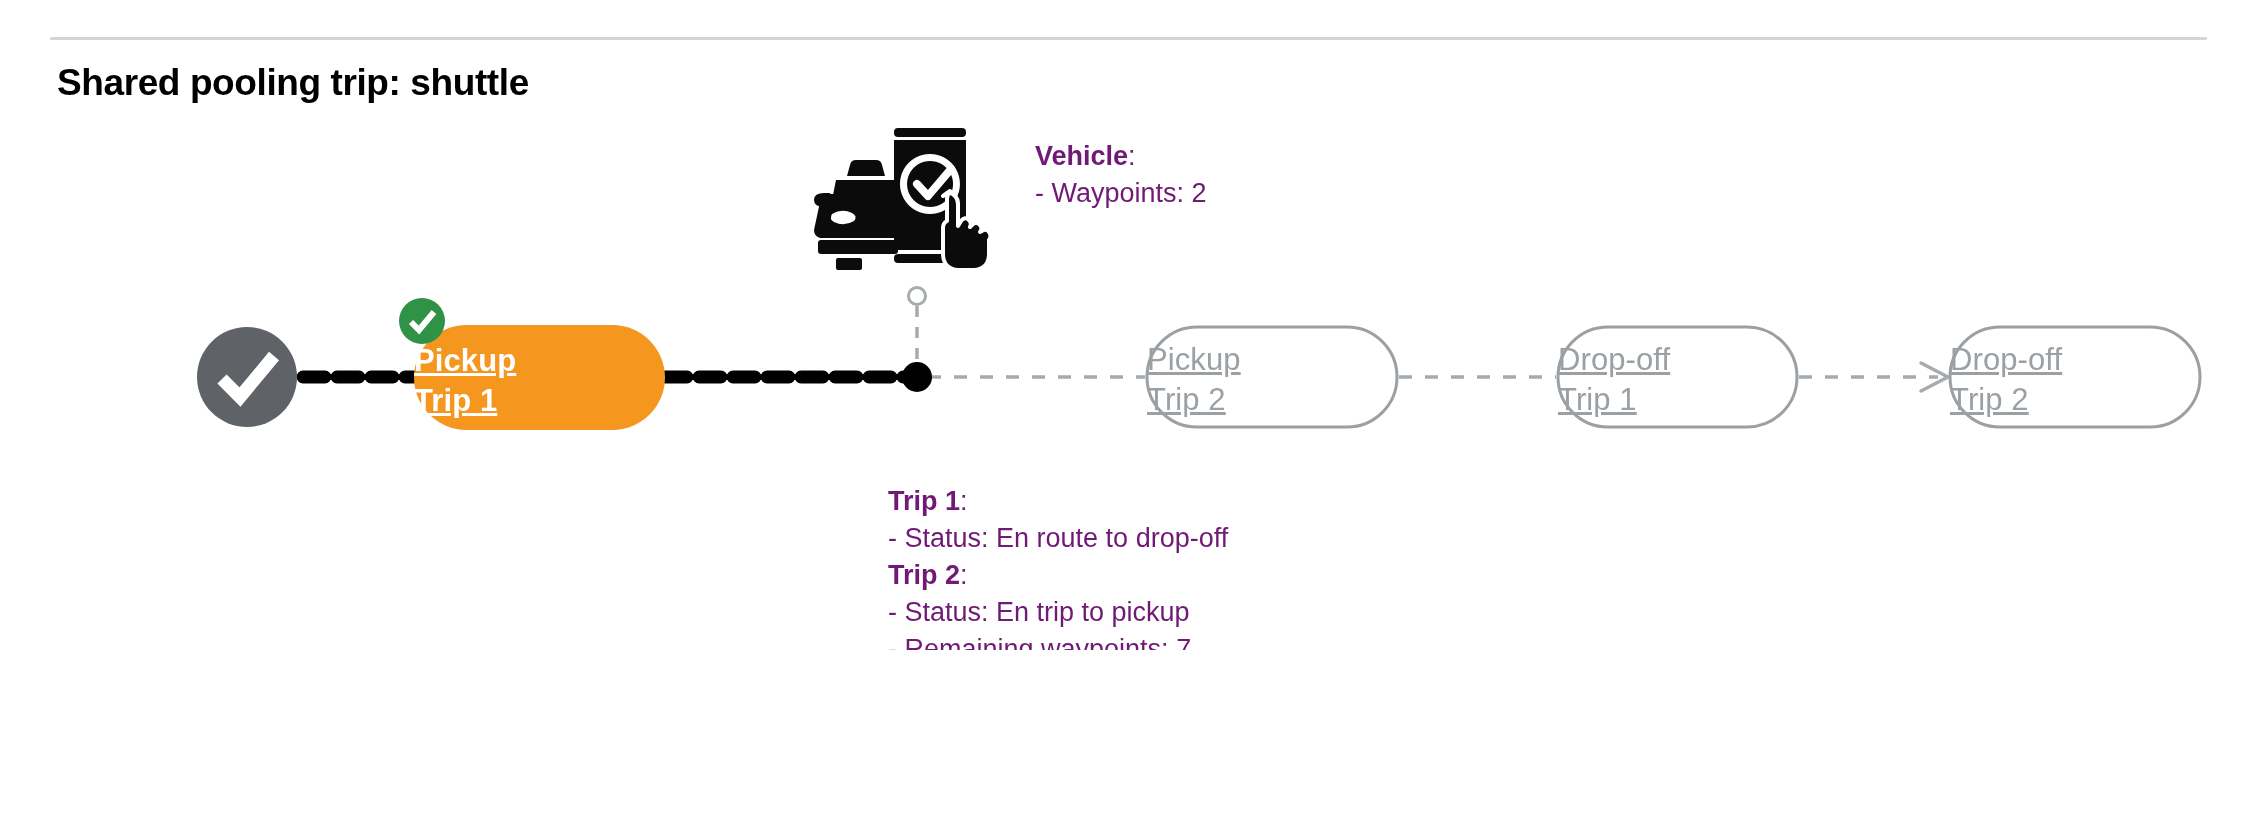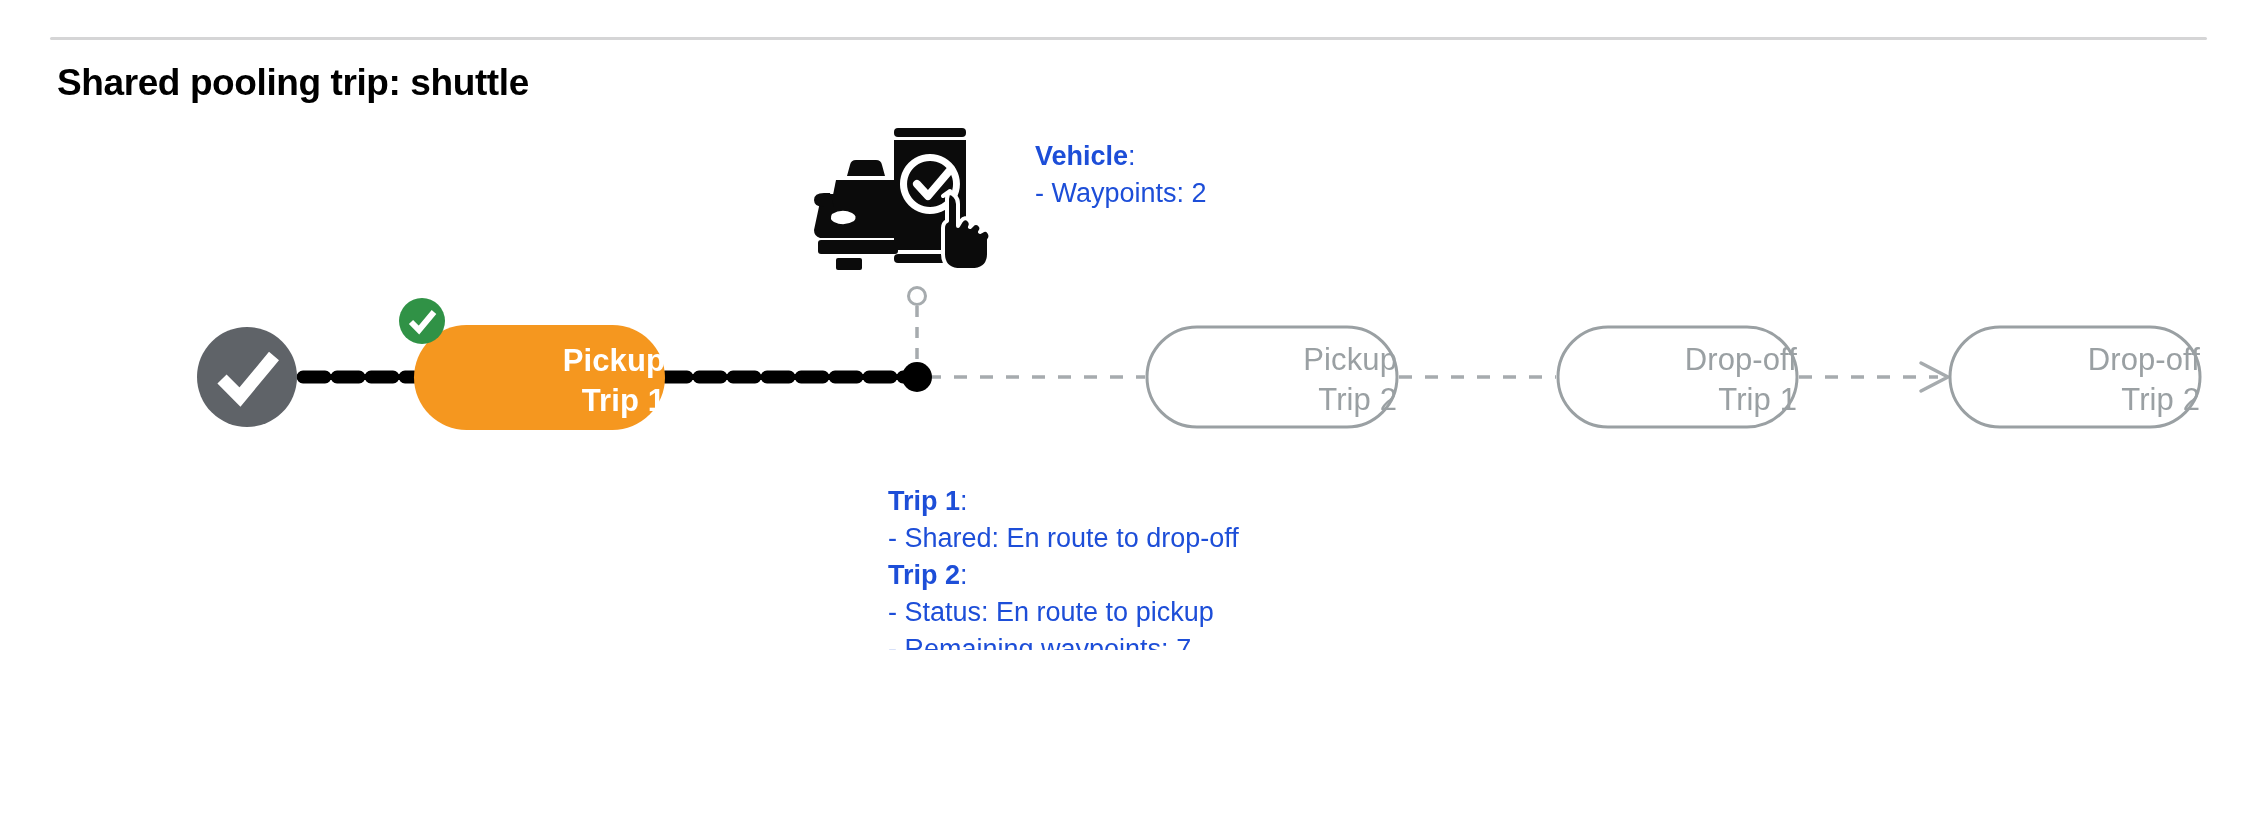--- a/index.html
+++ b/index.html
@@ -49,24 +49,25 @@
     position: absolute;
     left: 0;
     top: 0;
     width: 2245px;
     height: 825px;
   }
 
   
   .node-label {
     position: absolute;
-    text-align: right;
+    text-align: left;
     line-height: 1.28;
     white-space: pre-line;
     pointer-events: none;
+    text-decoration: underline;
   }
   .node-label.active {
     color: #ffffff;
     font-size: 31px;
     font-weight: 700;
     letter-spacing: 0.1px;
   }
   .node-label.pending {
     color: #9aa0a3;
     font-size: 31px;
@@ -80,21 +81,21 @@
     color: #5f6368;
     font-size: 28px;
     font-weight: 400;
     line-height: 1.32;
     white-space: pre-line;
   }
 
   
   .annot {
     position: absolute;
-    color: #1d4ed8;
+    color: #701a75;
     font-size: 27px;
     line-height: 1.37;
     white-space: nowrap;
   }
   .annot .hdr { font-weight: 700; }
   .annot .row { font-weight: 400; }
 
   
   #vehicle-icon {
     position: absolute;
@@ -200,20 +201,20 @@
   <div class="node-label pending" style="left:1950px; top:340px; width:250px;">Drop-off
 Trip 2</div>
 
   <div class="annot" style="left:1035px; top:138px;">
     <div><span class="hdr">Vehicle</span><span class="row">:</span></div>
     <div class="row">- Waypoints: 2</div>
   </div>
 
   <div class="annot" style="left:888px; top:483px;">
     <div><span class="hdr">Trip 1</span><span class="row">:</span></div>
-    <div class="row">- Shared:  En route to drop-off</div>
+    <div class="row">- Status:  En route to drop-off</div>
 
     <div><span class="hdr">Trip 2</span><span class="row">:</span></div>
-    <div class="row">- Status:  En route to pickup</div>
+    <div class="row">- Status:  En trip to pickup</div>
     <div class="row">- Remaining waypoints: 7</div>
   </div>
 
 </div>
 
 </body></html>

